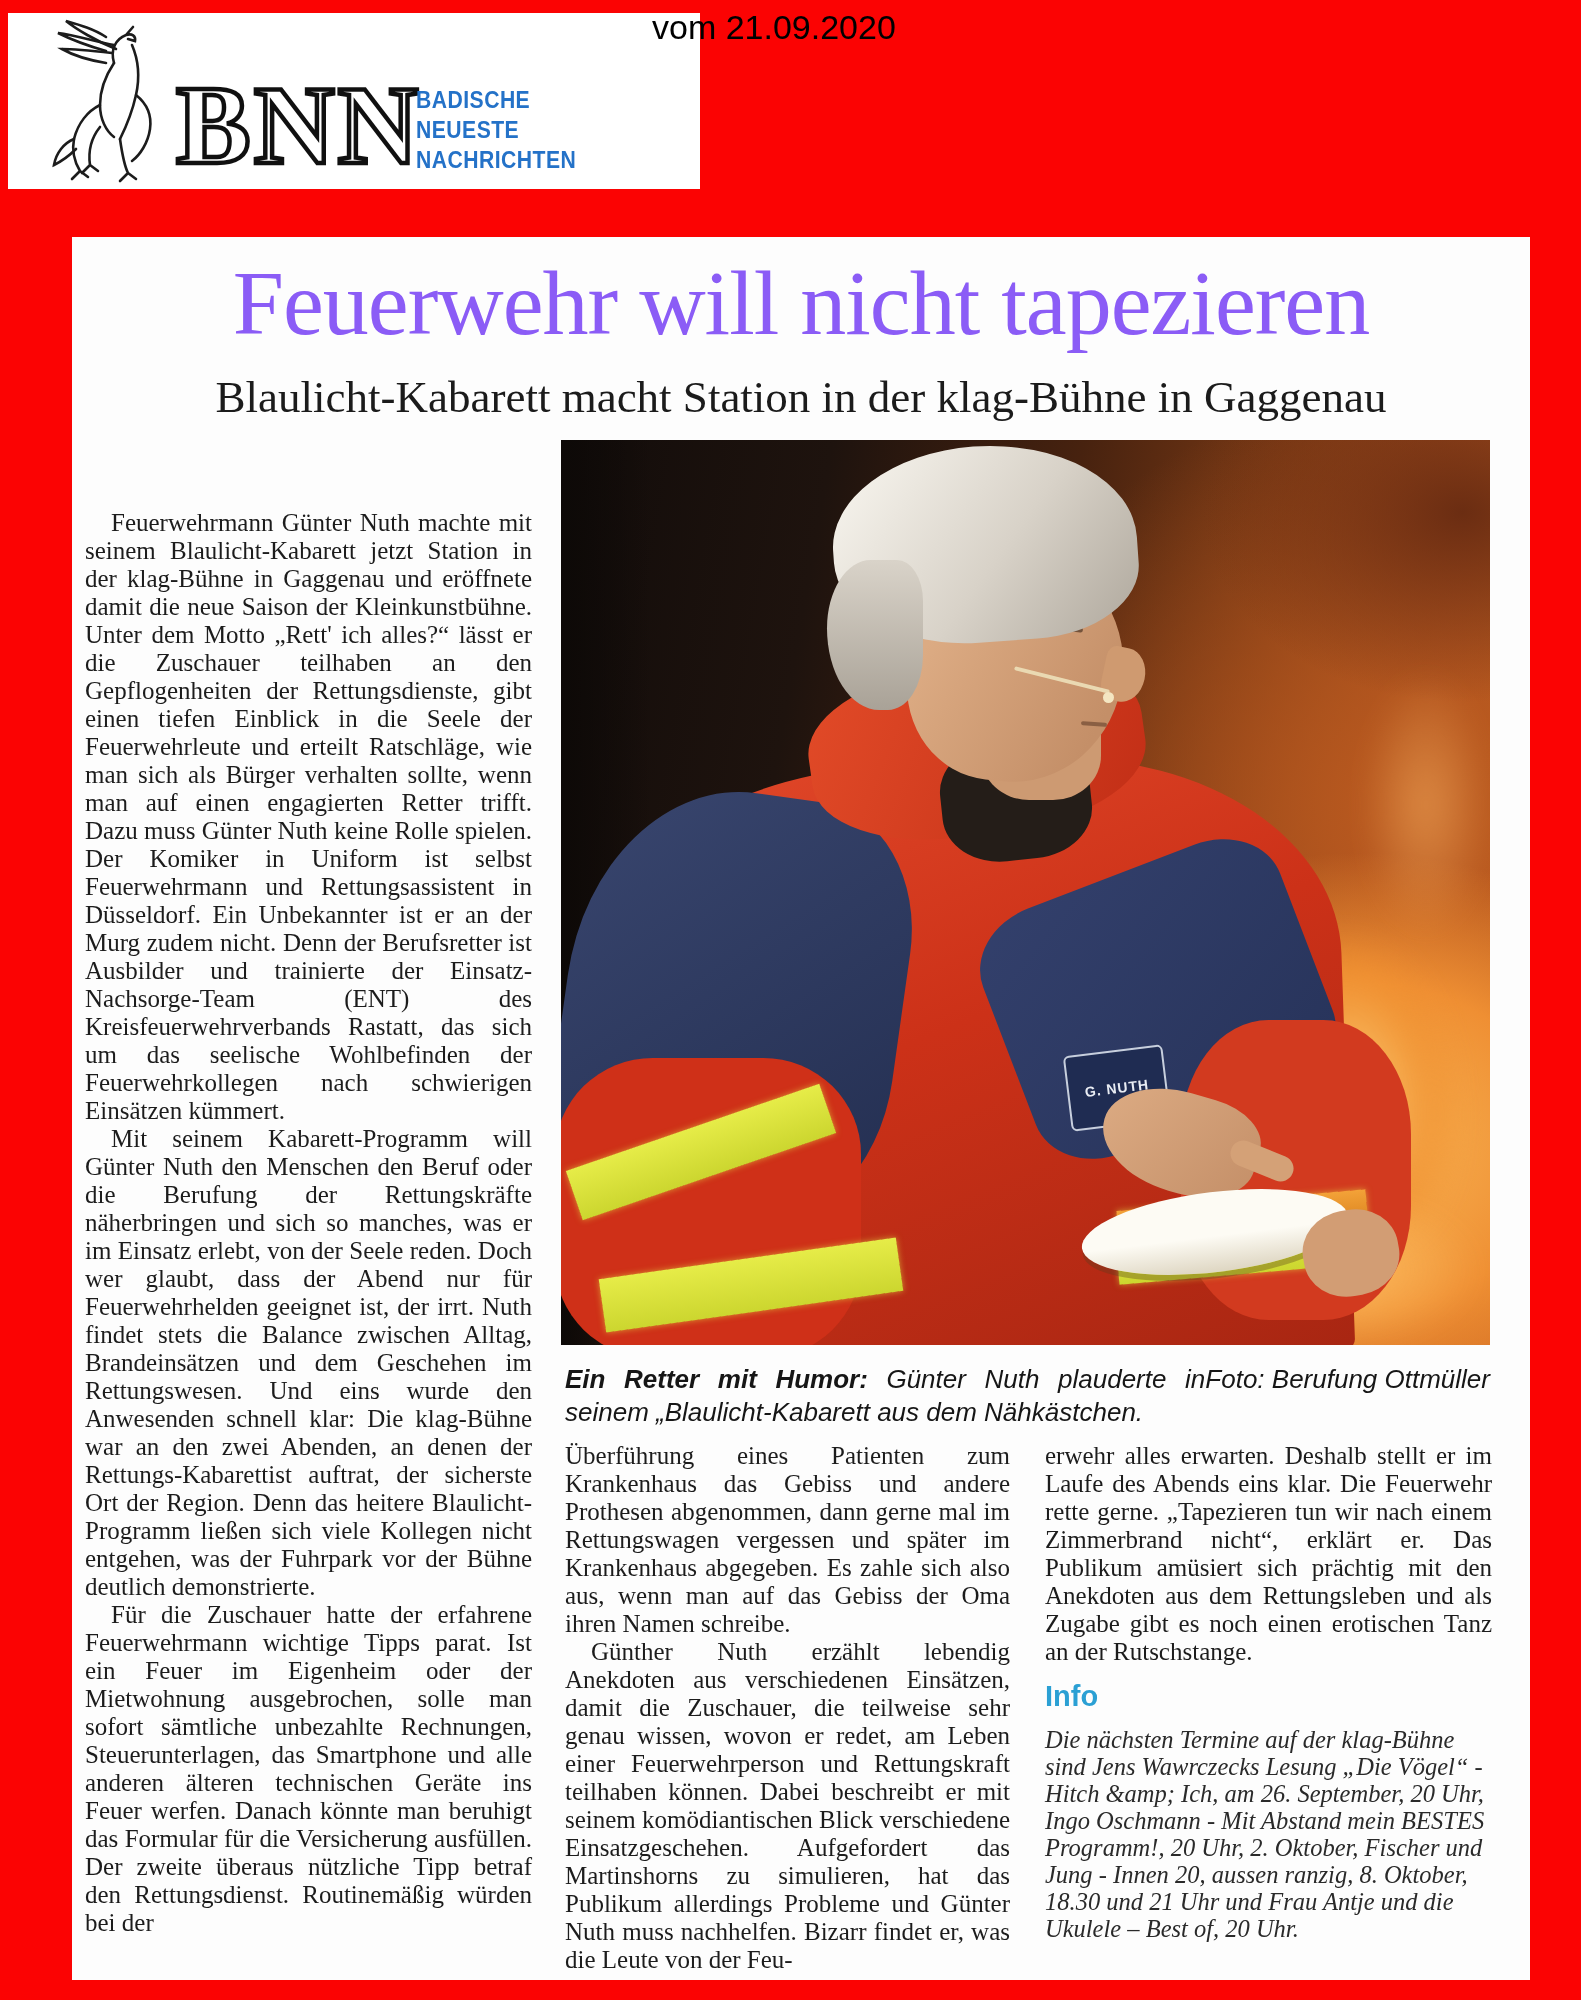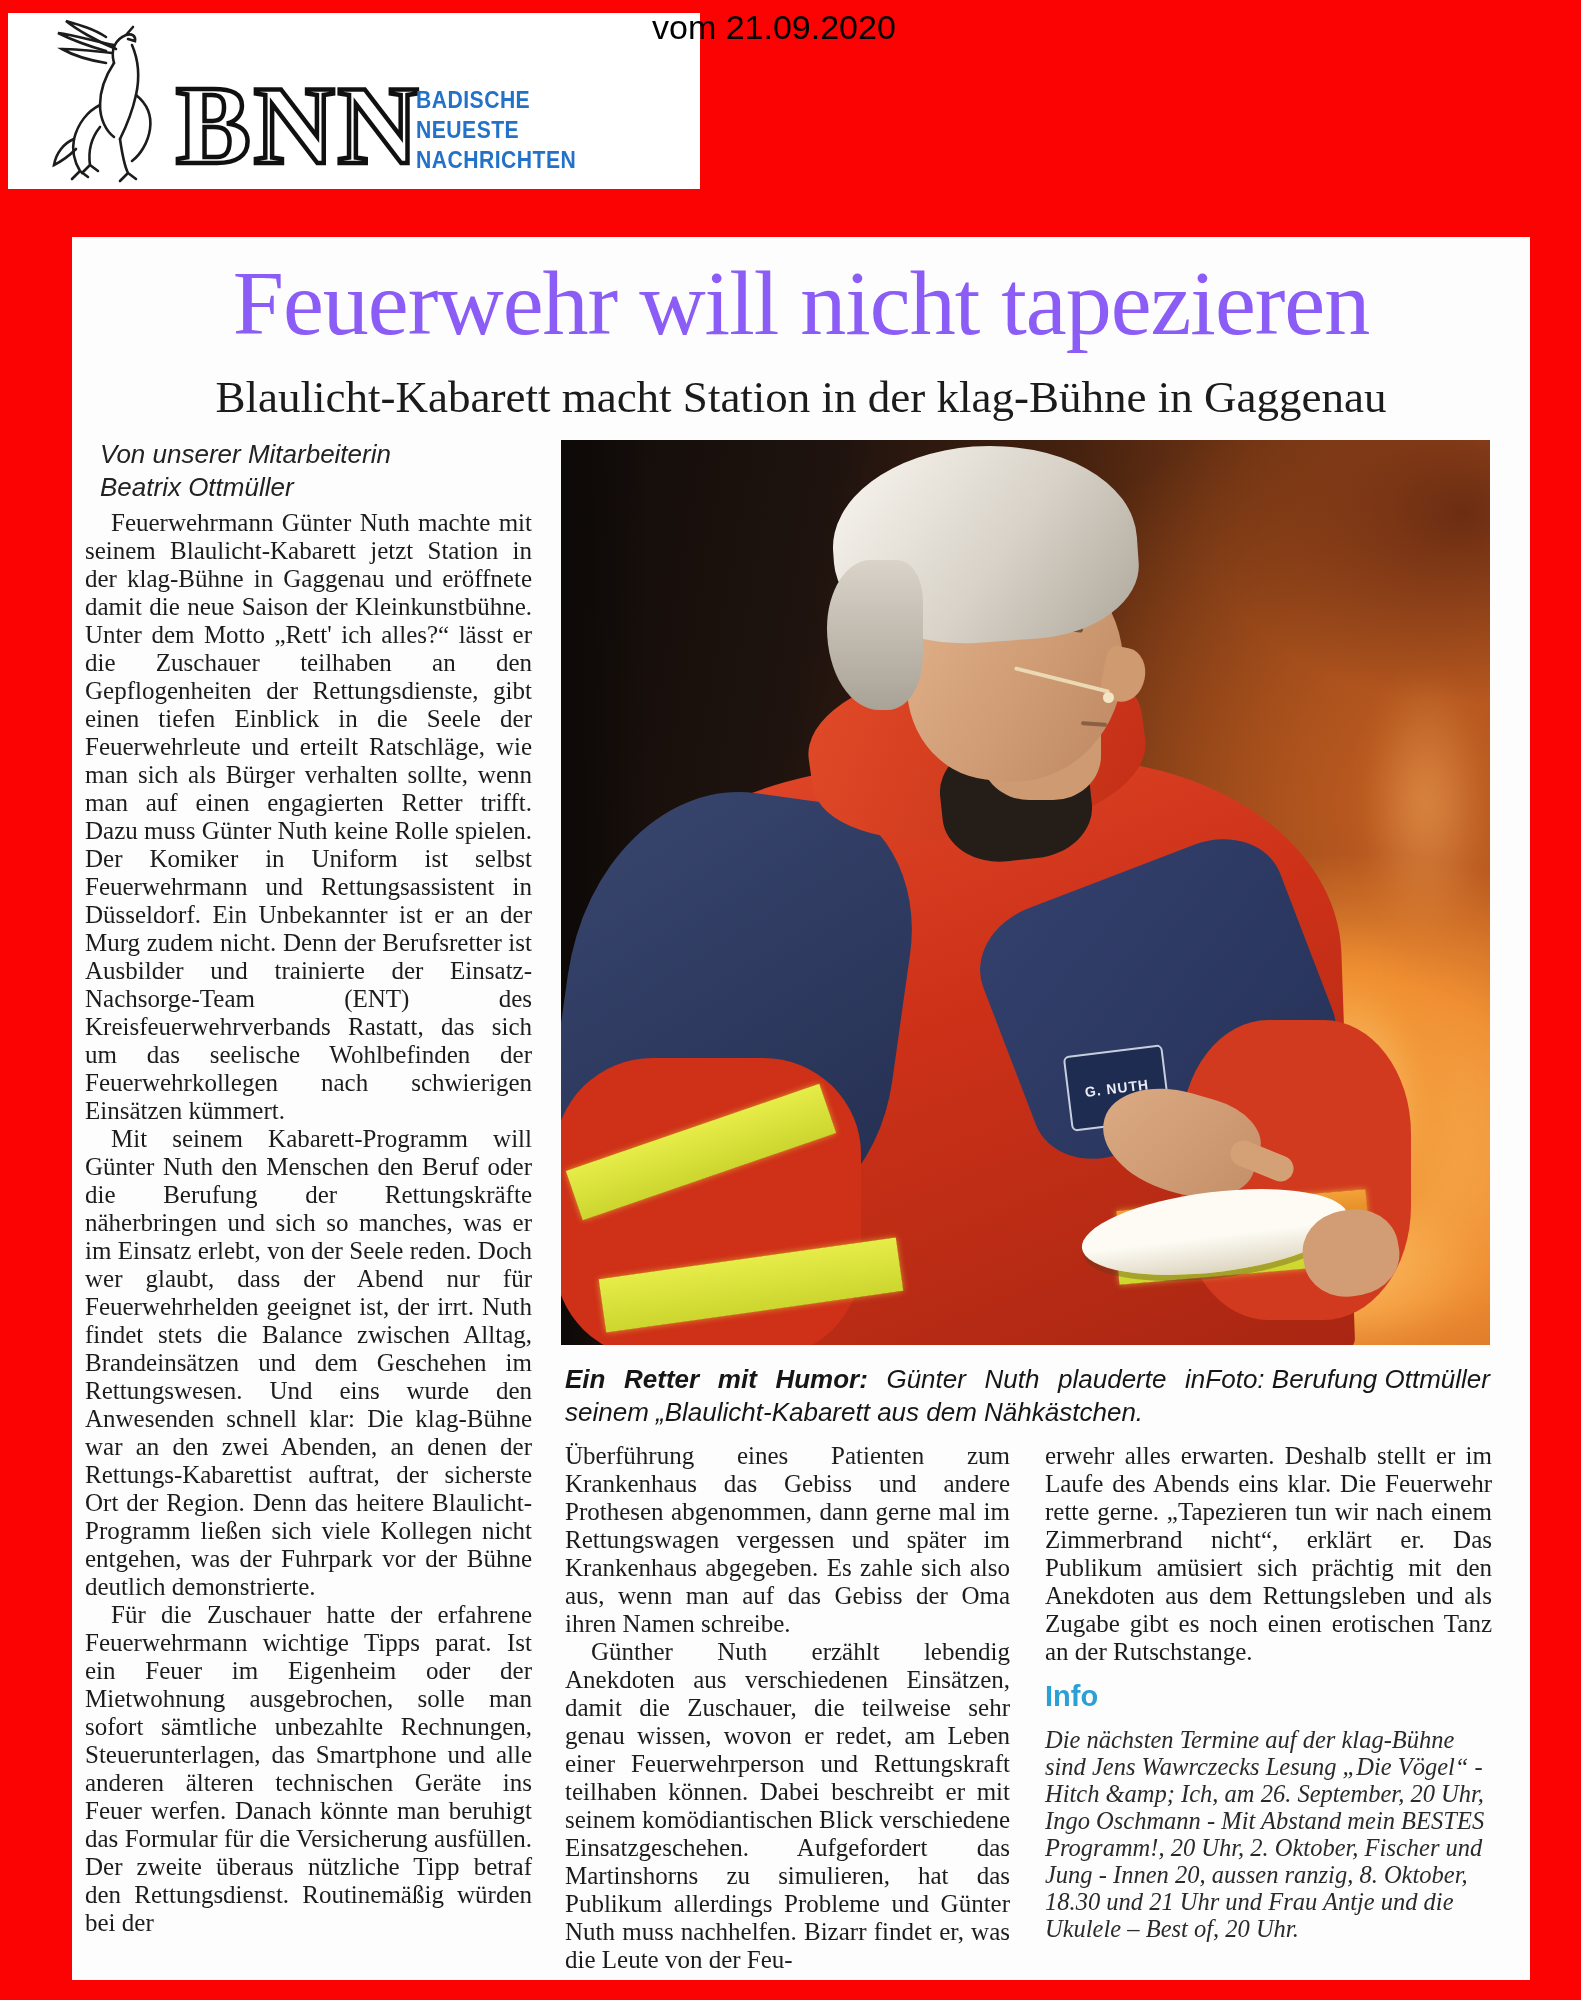--- a/index.html
+++ b/index.html
@@ -133,24 +133,20 @@
     </div>
   </div>
 
   <div class="date-label">vom 21.09.2020</div>
 
   <div class="sheet">
 
     <h1 class="headline">Feuerwehr will nicht tapezieren</h1>
     <h2 class="subheadline">Blaulicht-Kabarett macht Station in der klag-Bühne in Gaggenau</h2>
 
-    <div class="byline">
-      <div>Von unserer Mitarbeiterin</div>
-      <div>Beatrix Ottmüller</div>
-    </div>
 
     <div class="newscol col-1">
       <p class="indent">Feuerwehrmann Günter Nuth machte mit seinem Blaulicht-Kabarett jetzt Station in der klag-Bühne in Gaggenau und eröffnete damit die neue Saison der Kleinkunstbühne. Unter dem Motto „Rett' ich alles?“ lässt er die Zuschauer teilhaben an den Gepflogenheiten der Rettungsdienste, gibt einen tiefen Einblick in die Seele der Feuerwehrleute und erteilt Ratschläge, wie man sich als Bürger verhalten sollte, wenn man auf einen engagierten Retter trifft. Dazu muss Günter Nuth keine Rolle spielen. Der Komiker in Uniform ist selbst Feuerwehrmann und Rettungsassistent in Düsseldorf. Ein Unbekannter ist er an der Murg zudem nicht. Denn der Berufsretter ist Ausbilder und trainierte der Einsatz-Nachsorge-Team (ENT) des Kreisfeuerwehrverbands Rastatt, das sich um das seelische Wohlbefinden der Feuerwehrkollegen nach schwierigen Einsätzen kümmert.</p>
       <p class="indent">Mit seinem Kabarett-Programm will Günter Nuth den Menschen den Beruf oder die Berufung der Rettungskräfte näherbringen und sich so manches, was er im Einsatz erlebt, von der Seele reden. Doch wer glaubt, dass der Abend nur für Feuerwehrhelden geeignet ist, der irrt. Nuth findet stets die Balance zwischen Alltag, Brandeinsätzen und dem Geschehen im Rettungswesen. Und eins wurde den Anwesenden schnell klar: Die klag-Bühne war an den zwei Abenden, an denen der Rettungs-Kabarettist auftrat, der sicherste Ort der Region. Denn das heitere Blaulicht-Programm ließen sich viele Kollegen nicht entgehen, was der Fuhrpark vor der Bühne deutlich demonstrierte.</p>
       <p class="indent">Für die Zuschauer hatte der erfahrene Feuerwehrmann wichtige Tipps parat. Ist ein Feuer im Eigenheim oder der Mietwohnung ausgebrochen, solle man sofort sämtliche unbezahlte Rechnungen, Steuerunterlagen, das Smartphone und alle anderen älteren technischen Geräte ins Feuer werfen. Danach könnte man beruhigt das Formular für die Versicherung ausfüllen. Der zweite überaus nützliche Tipp betraf den Rettungsdienst. Routinemäßig würden bei der</p>
     </div>
 
     <div class="photo">
       <div class="flame f2"></div>
       <div class="flame f1"></div>

